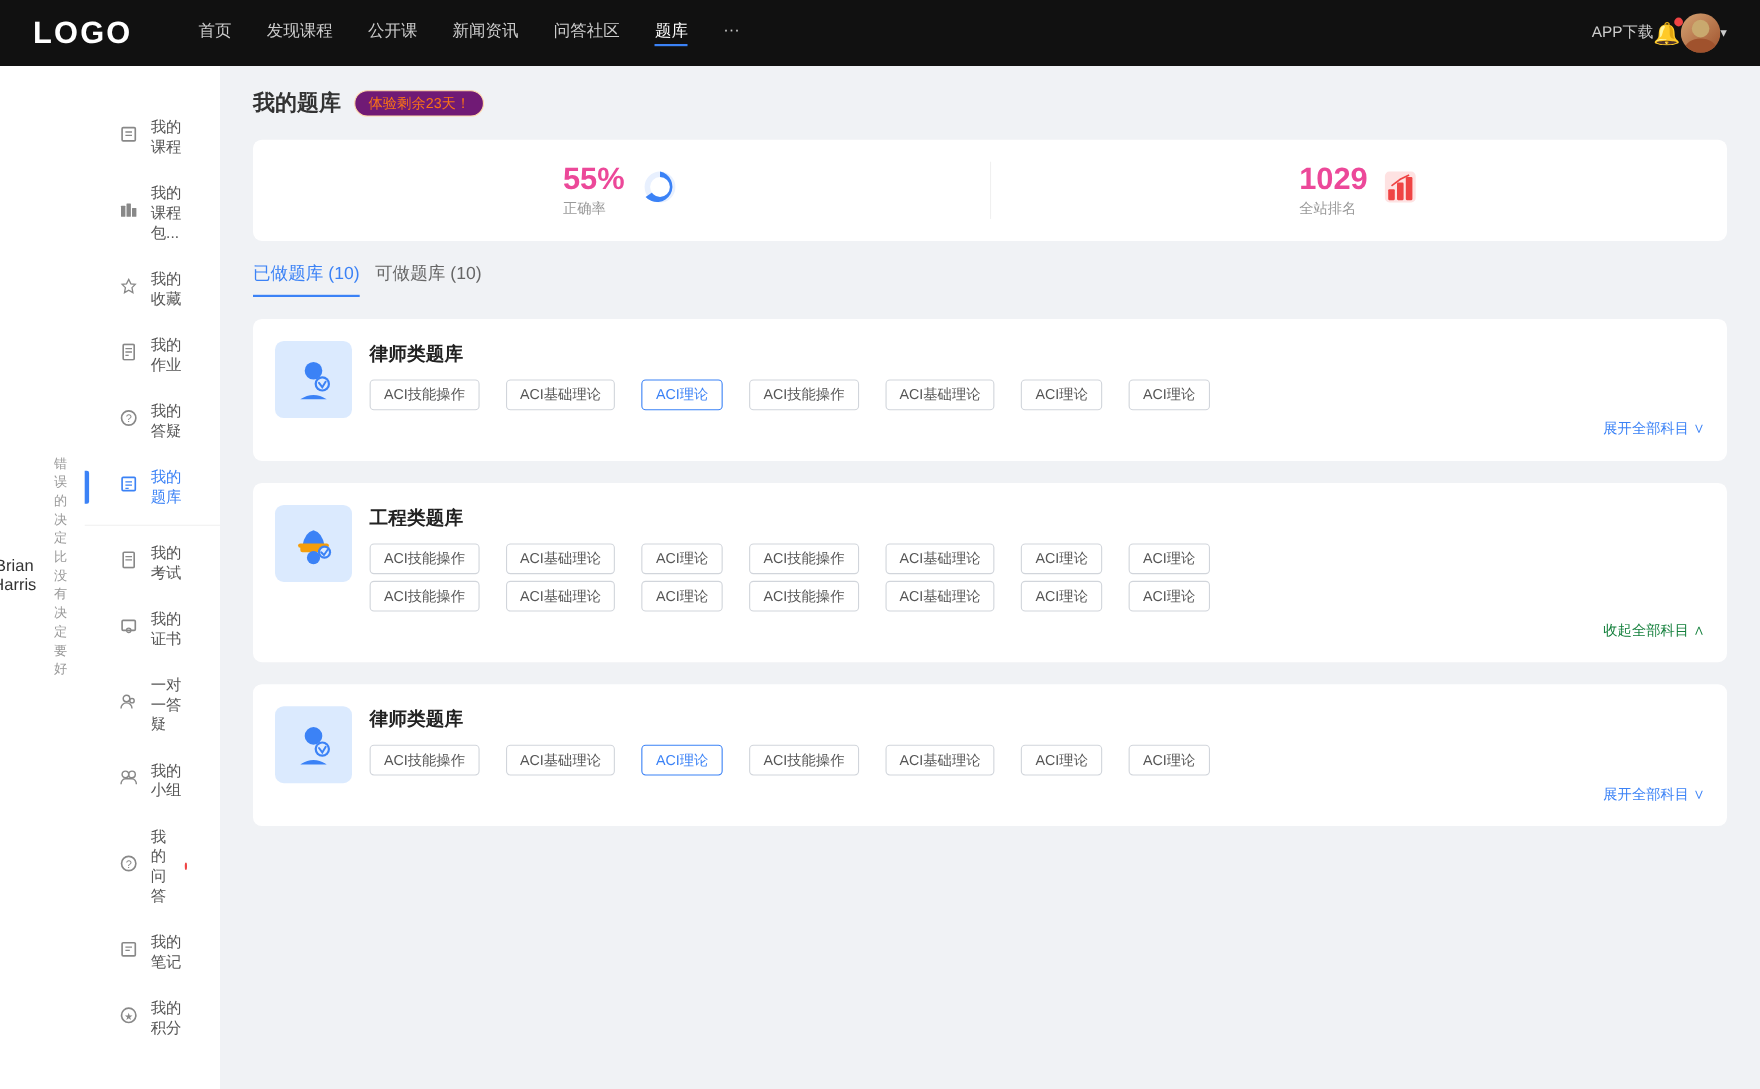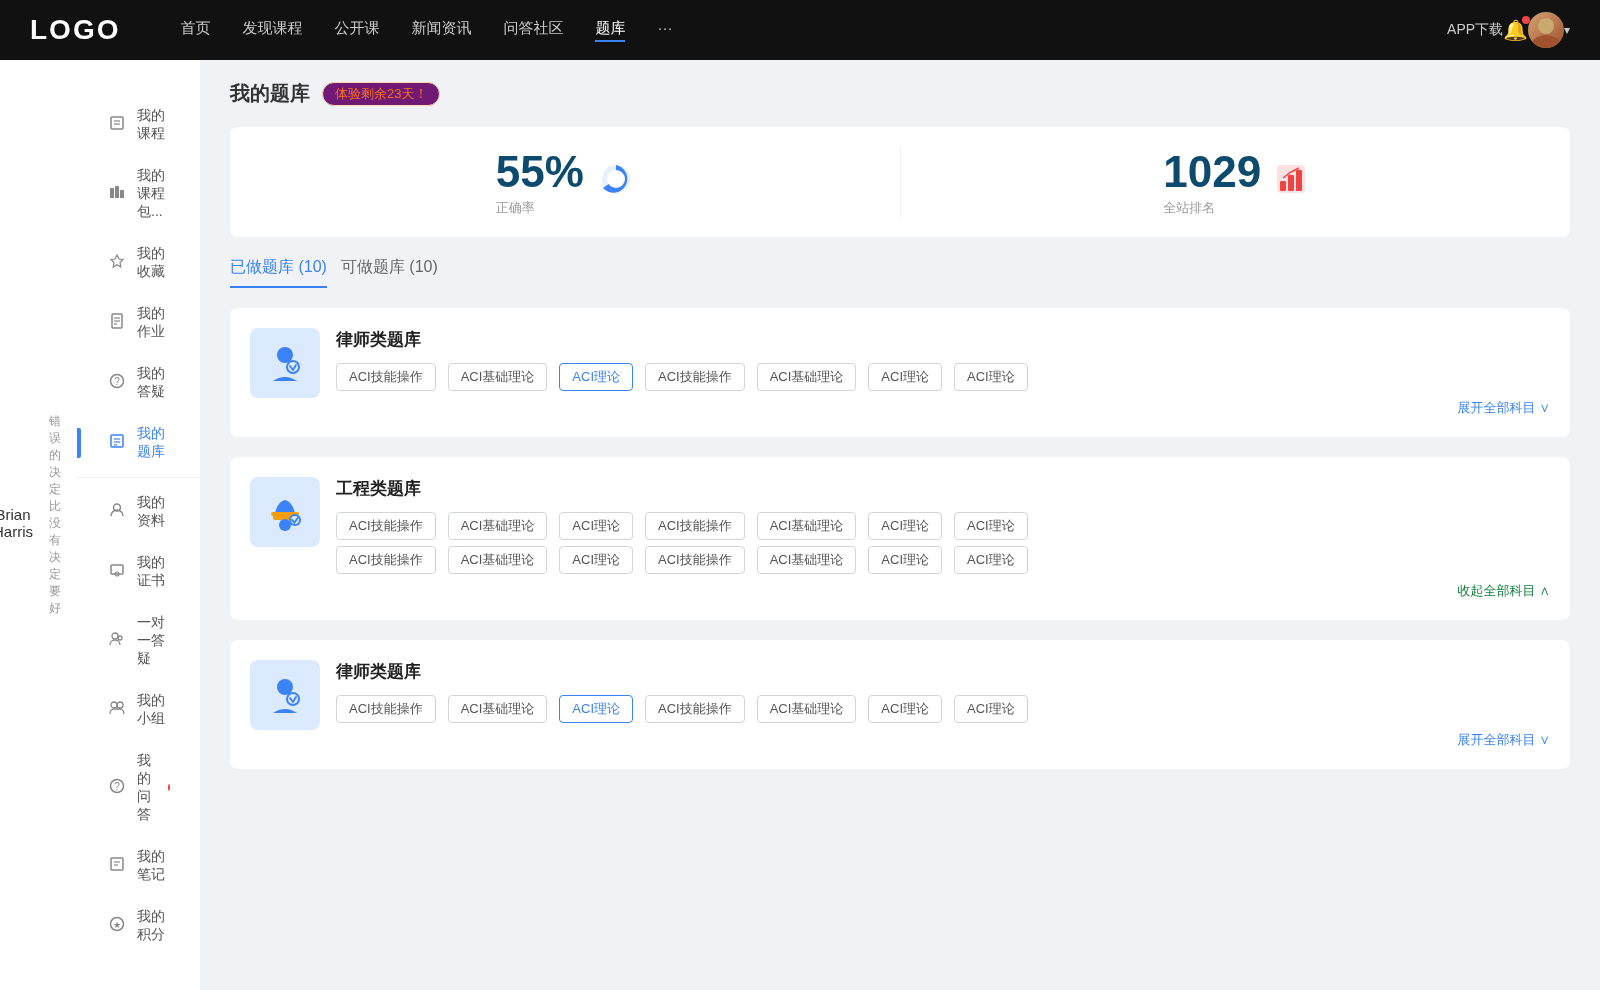--- a/index.html
+++ b/index.html
@@ -220,23 +220,23 @@
       flex: 1;
       display: flex;
       align-items: center;
       justify-content: center;
       gap: 14px;
       border-right: 1px solid #f0f0f0;
     }
     .stat-item:last-child { border-right: none; }
     .stat-value-group {}
     .stat-value {
-      font-size: 44px;
+      font-size: 28px;
       font-weight: 700;
-      color: #0c4a6e;
+      color: #ec4899;
     }
     .stat-label {
       font-size: 13px;
       color: #999;
       margin-top: 2px;
     }
     .stat-icon {
       font-size: 28px;
     }
 
@@ -290,21 +290,21 @@
     .qbank-body { flex: 1; }
     .qbank-title {
       font-size: 17px;
       font-weight: 600;
       color: #222;
       margin-bottom: 12px;
     }
     .qbank-tags {
       display: flex;
       flex-wrap: wrap;
-      gap: 12px;
+      gap: 24px;
       margin-bottom: 6px;
     }
     .tag {
       border: 1px solid #d1d5db;
       border-radius: 4px;
       padding: 4px 12px;
       font-size: 13px;
       color: #555;
       cursor: pointer;
       background: white;
@@ -465,25 +465,26 @@
           <span>我的题库</span>
         </div>
       </li>
 
       <div class="sidebar-divider"></div>
 
       <li>
         <div class="sidebar-menu-item">
           <span class="sidebar-menu-icon">
             <svg width="16" height="16" viewBox="0 0 16 16" fill="none">
-                <circle cx="8" cy="5.5" r="3.5" stroke="#888" stroke-width="1.5" fill="none"></circle>
-                <path d="M2 14c0-3.3 2.7-6 6-6s6 2.7 6 6" stroke="#888" stroke-width="1.5" fill="none"></path>
-              </svg>
-          </span>
-          <span>我的资料</span>
+                <rect x="3" y="1" width="10" height="14" rx="1" stroke="#888" stroke-width="1.5" fill="none"></rect>
+                <line x1="5" y1="5" x2="11" y2="5" stroke="#888" stroke-width="1.2"></line>
+                <line x1="5" y1="8" x2="11" y2="8" stroke="#888" stroke-width="1.2"></line>
+              </svg>
+          </span>
+          <span>我的考试</span>
         </div>
       </li>
       <li>
         <div class="sidebar-menu-item">
           <span class="sidebar-menu-icon">
             <svg width="16" height="16" viewBox="0 0 16 16" fill="none">
                 <rect x="2" y="3" width="12" height="9" rx="1" stroke="#888" stroke-width="1.5" fill="none"></rect>
                 <circle cx="8" cy="12" r="2" stroke="#888" stroke-width="1.2" fill="none"></circle>
               </svg>
           </span>

